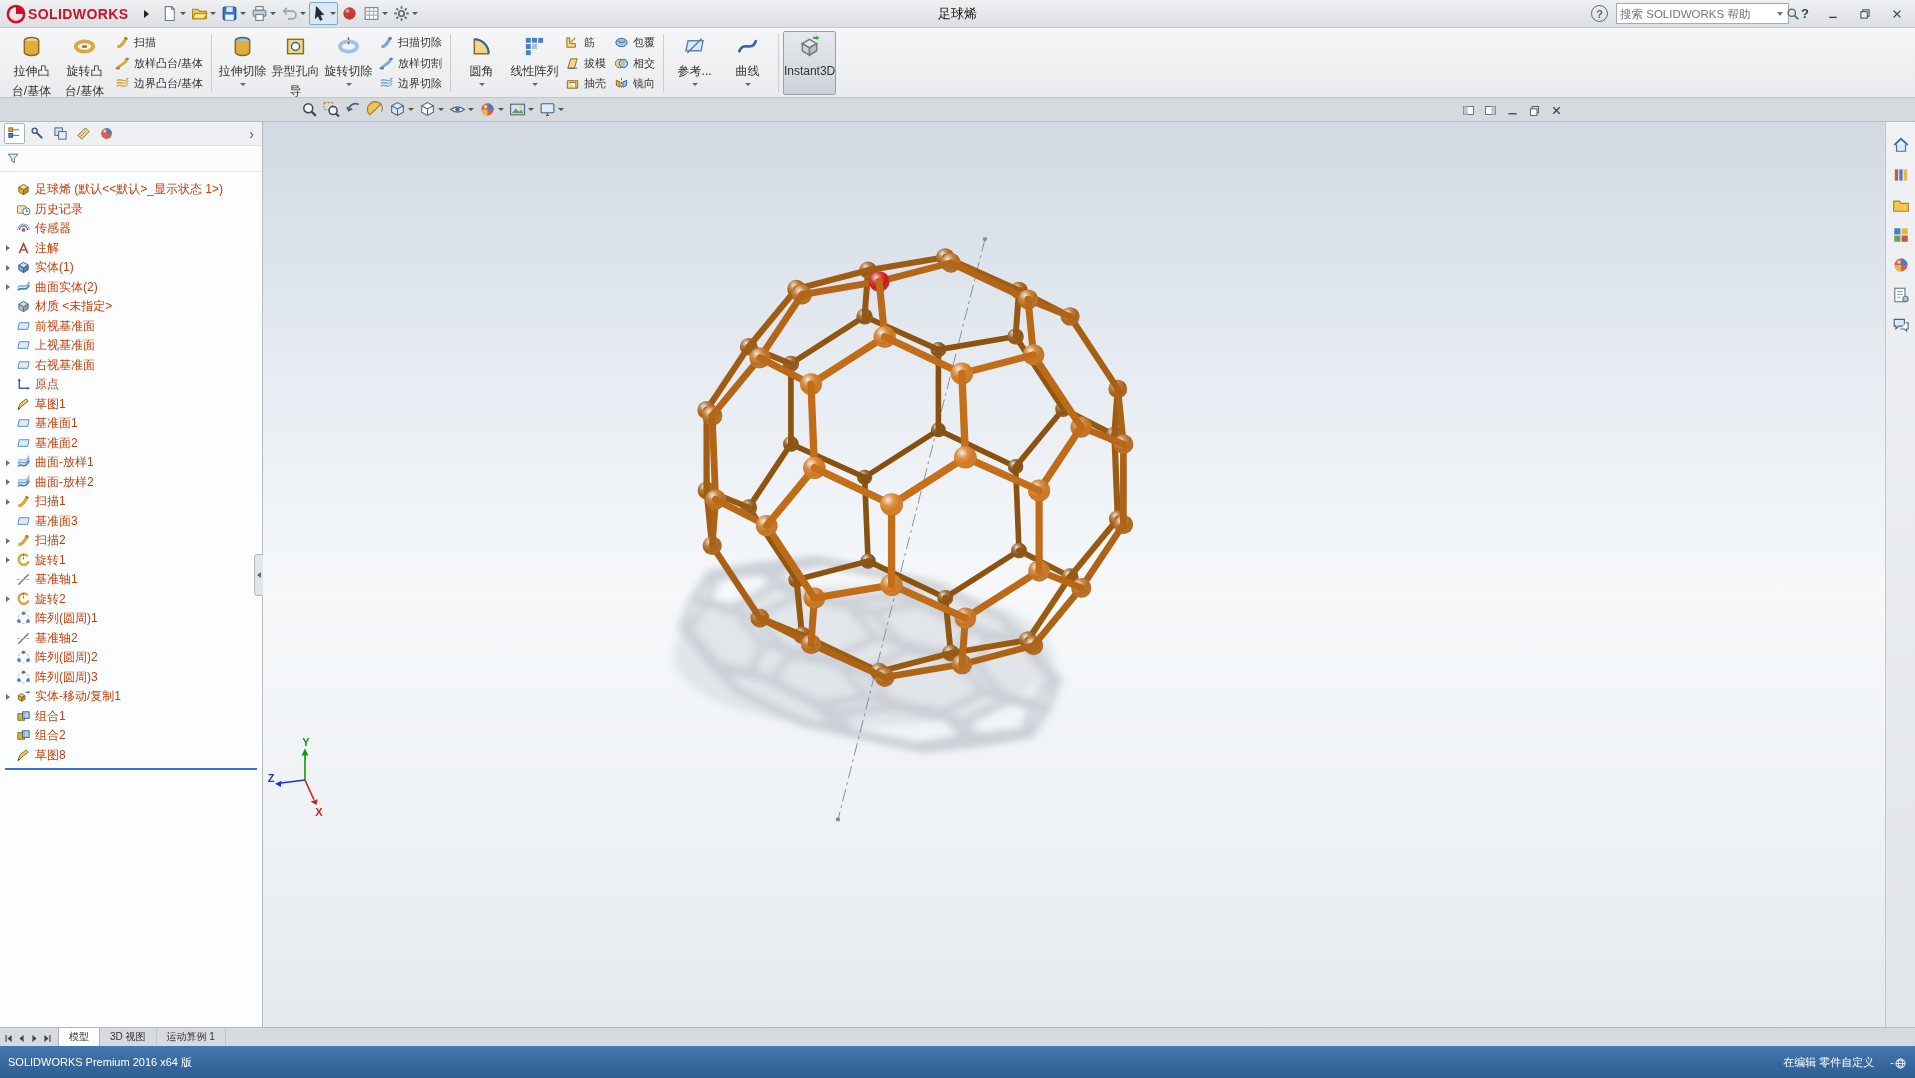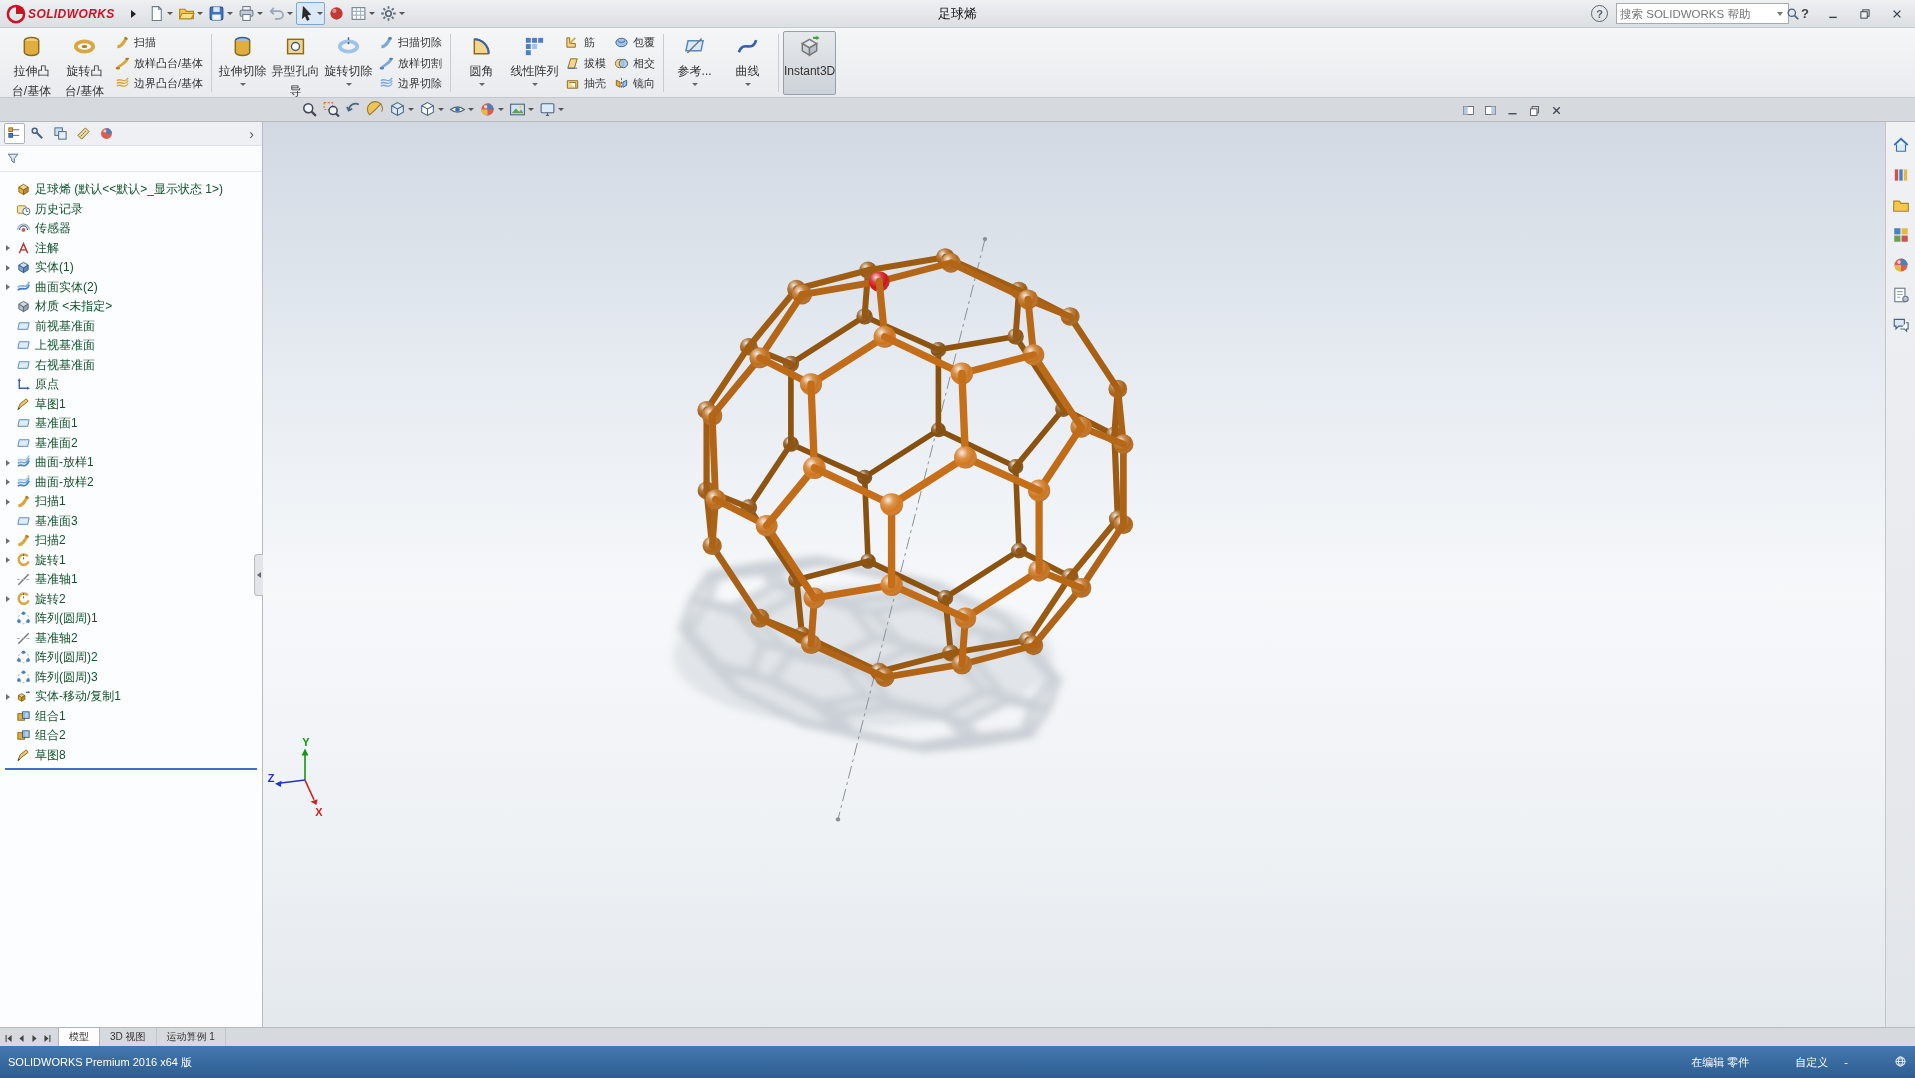--- a/index.html
+++ b/index.html
@@ -4,21 +4,21 @@
 <style>
 *{margin:0;padding:0;box-sizing:border-box}
 html,body{width:1915px;height:1078px;overflow:hidden}
 body{font-family:"Liberation Sans",sans-serif;font-size:12px;color:#222;background:#fff}
 .app{width:1915px;height:1078px;display:flex;flex-direction:column}
 .svgic{display:inline-flex;align-items:center;justify-content:center}
 
 .titlebar{height:28px;background:linear-gradient(#eef0f2,#dcdfe3);display:flex;align-items:center;padding:0 6px;border-bottom:1px solid #c6cace;position:relative;flex:0 0 auto}
 .tb-left{display:flex;align-items:center;gap:2px;z-index:1}
 .logo-mark svg{width:20px;height:20px}
-.logo-text{color:#ce1126;font-weight:bold;font-style:italic;font-size:12px;letter-spacing:.4px;margin-right:12px}
+.logo-text{color:#ce1126;font-weight:bold;font-size:14px;letter-spacing:.4px;margin-right:12px}
 .tb-overflow{width:0;height:0;border-left:5px solid #222;border-top:4px solid transparent;border-bottom:4px solid transparent;margin:0 8px 0 2px}
 .tb-icons{display:flex;align-items:center}
 .tbtn{display:flex;align-items:center;padding:2px 1px;border:1px solid transparent;border-radius:2px;margin-right:1px}
 .tbtn svg{width:17px;height:17px}
 .tbtn.pressed{border-color:#7da7d8;background:#dce8f5}
 .tcaret{width:0;height:0;border-top:3px solid #555;border-left:3px solid transparent;border-right:3px solid transparent;margin-left:2px}
 .tb-title{position:absolute;left:0;right:0;top:0;height:28px;display:flex;align-items:center;justify-content:center;font-size:13px;color:#111;pointer-events:none}
 .tb-right{margin-left:auto;display:flex;align-items:center;gap:8px;z-index:1}
 .help-circle{width:17px;height:17px;border:1.5px solid #59646e;border-radius:50%;display:flex;align-items:center;justify-content:center;font-size:11px;font-weight:bold;color:#59646e}
 .searchbox{display:flex;align-items:center;background:#fff;border:1px solid #a5abb2;height:21px;width:173px;padding:0 3px}
@@ -61,38 +61,38 @@
 .ptab svg{width:15px;height:15px}
 .ptab-chevron{margin-left:auto;color:#556;font-size:14px;padding-right:4px}
 .filter-row{height:26px;display:flex;align-items:center;padding:0 6px;border-bottom:1px solid #e4e7ea;background:#fbfcfd}
 .filter-row svg{width:14px;height:14px}
 .tree{flex:1;background:#fcfdfe;padding-top:8px;overflow:hidden;font-size:12px}
 .trow{display:flex;align-items:center;height:19.5px;padding-left:6px;white-space:nowrap}
 .tslot{width:10px;display:inline-flex;align-items:center;flex:0 0 auto}
 .tri{width:0;height:0;border-left:4px solid #6e6e6e;border-top:3.5px solid transparent;border-bottom:3.5px solid transparent}
 .tic{flex:0 0 auto;margin-right:4px}
 .tic svg{width:15px;height:15px}
-.tlabel{color:#14532d}
+.tlabel{color:#c2410c}
 .rollback{height:2px;background:#3a6fd0;margin:3px 5px 0 5px}
 .panel-handle{position:absolute;right:-1px;top:50%;transform:translateY(-50%);width:9px;height:42px;background:#e2e6ea;border:1px solid #b7bbc0;border-right:none;border-radius:4px 0 0 4px;display:flex;align-items:center;justify-content:center}
 .panel-handle .ph{width:0;height:0;border-right:4px solid #667;border-top:3.5px solid transparent;border-bottom:3.5px solid transparent}
 .viewport{flex:1 1 auto;position:relative;background:linear-gradient(180deg,#d2d9e3 0%,#e7ecf2 28%,#f6f8fa 52%,#eff2f5 78%,#e4e9ee 100%);min-width:0}
 #vp-svg{position:absolute;inset:0}
 #vp-svg svg{width:100%;height:100%;display:block}
 .taskpane{width:30px;background:linear-gradient(#eff1f3,#e2e5e9);border-left:1px solid #c3c7cb;display:flex;flex-direction:column;align-items:center;padding-top:14px;gap:12px;flex:0 0 auto}
 .tpbtn{display:flex}
 .tpbtn svg{width:18px;height:18px}
 
 .doctabs{height:19px;background:#d6d9dd;border-top:1px solid #b7bbc0;display:flex;align-items:flex-end;padding-left:3px;flex:0 0 auto}
 .dnav{display:flex;align-items:center;gap:2px;margin:0 5px 2px 0}
 .dnav svg{width:11px;height:11px}
 .dtab{padding:2px 10px;font-size:10px;color:#333;border-right:1px solid #c3c7cb}
 .dtab.active{background:#fdfdfd;border:1px solid #b0b5ba;border-bottom:none;border-radius:2px 2px 0 0;border-right:1px solid #b0b5ba}
 .statusbar{height:32px;background:linear-gradient(#4478b0,#2e5d90);color:#fff;font-size:11px;display:flex;align-items:center;padding:16px 8px;flex:0 0 auto}
-.sb-right{margin-left:auto;display:flex;align-items:flex-start;gap:46px}
+.sb-right{margin-left:auto;display:flex;align-items:flex-end;}
 .sb-item{display:flex;align-items:center;gap:5px}
 .sb-right svg{width:13px;height:13px}
 </style>
 </head>
 <body>
 
 <div class="app">
 
   <header class="titlebar">
     <div class="tb-left">

